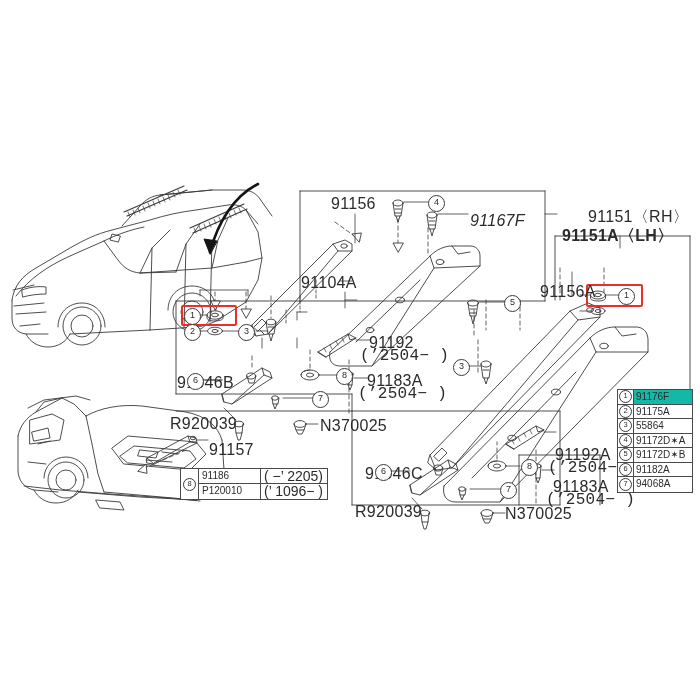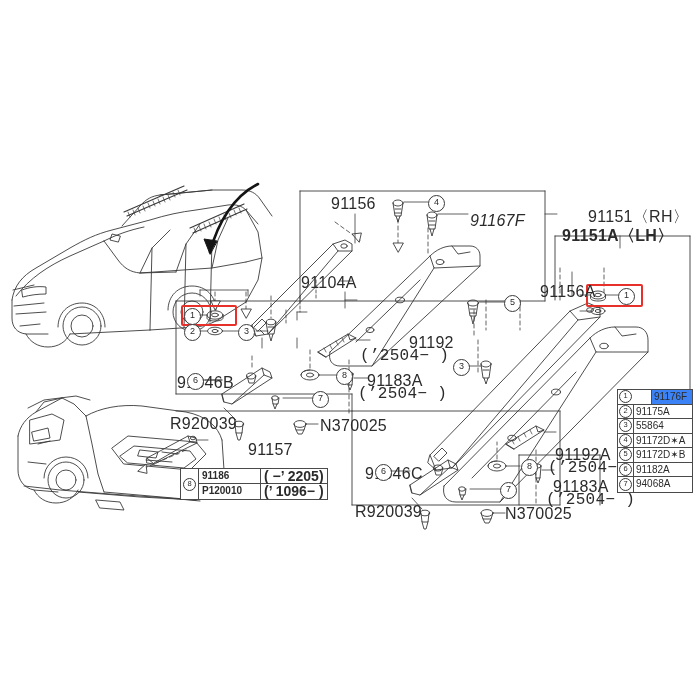--- a/index.html
+++ b/index.html
@@ -90,22 +90,21 @@
     flex: 1 1 auto;
     font-size: 10px;
     padding-left: 2px;
     border-left: 1px solid #4a4a4a;
     height: 100%;
     line-height: 13.5px;
     color: #2b2b2b;
     box-sizing: border-box;
   }
   #legend-table .lrow.hl .lval {
-    background: #3b82f6;
-    margin-left: 18px;
+    background: #14b8a6;
   }
   
   #variant-table {
     position: absolute;
     left: 180px;
     top: 468px;
     width: 148px;
     border: 1px solid #4a4a4a;
     background: #ffffff;
     box-sizing: border-box;
@@ -129,21 +128,20 @@
     font-size: 7.5px;
     text-align: center;
     color: #2b2b2b;
   }
   #variant-table .vbody { flex: 1 1 auto; }
   #variant-table .vrow {
     display: flex;
     height: 15px;
     border-bottom: 1px solid #4a4a4a;
     box-sizing: border-box;
-    font-weight: bold;
   }
   #variant-table .vrow:last-child { border-bottom: none; }
   #variant-table .vpart {
     flex: 0 0 62px;
     font-size: 10px;
     line-height: 14px;
     padding-left: 3px;
     color: #2b2b2b;
     border-right: 1px solid #4a4a4a;
     box-sizing: border-box;
@@ -659,33 +657,33 @@
   <div class="lbl" style="left:470px; top:212px;font-style:italic;">91167F</div>
 
   <div class="lbl" style="left:588px; top:207px;">91151〈RH〉</div>
 
   <div class="lbl" style="left:562px; top:226px;font-weight:bold;">91151A〈LH〉</div>
 
   <div class="lbl" style="left:540px; top:255px;margin-top:28px;">91156A</div>
 
   <div class="lbl" style="left:301px; top:274px;">91104A</div>
 
-  <div class="lbl" style="left:369px; top:334px;margin-left:40px;">91192</div>
+  <div class="lbl" style="left:369px; top:334px;">91192</div>
   <div class="lbl sub" style="left:360px; top:347px;">(’2504− )</div>
 
   <div class="lbl" style="left:367px; top:372px;">91183A</div>
   <div class="lbl sub" style="left:358px; top:385px;">(’2504− )</div>
 
   <div class="lbl" style="left:177px; top:374px;">91046B</div>
 
   <div class="lbl" style="left:170px; top:415px;">R920039</div>
 
   <div class="lbl" style="left:320px; top:417px;">N370025</div>
 
-  <div class="lbl" style="left:209px; top:441px;margin-left:39px;">91157</div>
+  <div class="lbl" style="left:209px; top:441px;">91157</div>
 
   <div class="lbl" style="left:365px; top:465px;">91046C</div>
 
   <div class="lbl" style="left:355px; top:503px;">R920039</div>
 
   <div class="lbl" style="left:505px; top:505px;">N370025</div>
 
   <div class="lbl" style="left:555px; top:446px;">91192A</div>
   <div class="lbl sub" style="left:548px; top:459px;">(’2504− )</div>
 

